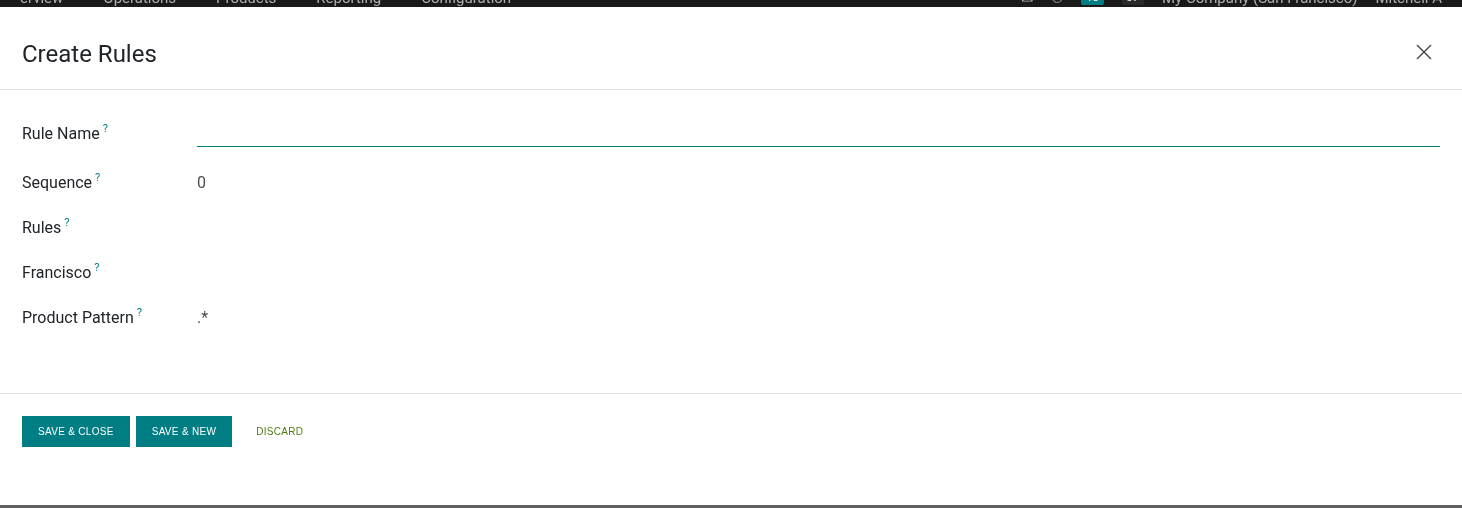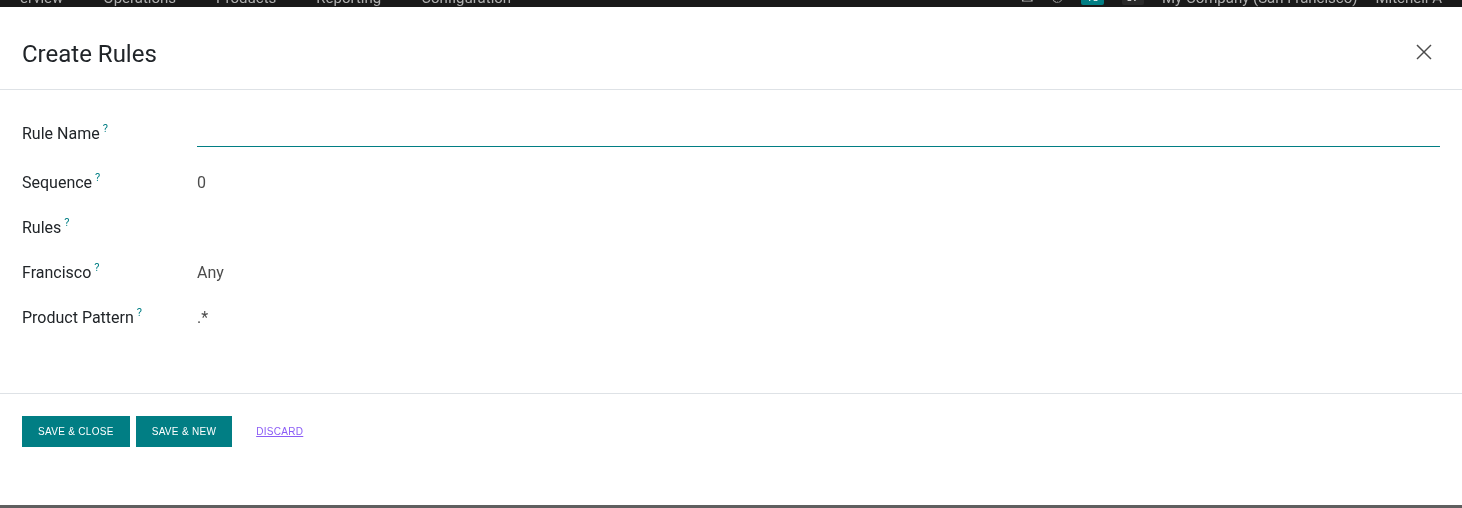--- a/index.html
+++ b/index.html
@@ -134,23 +134,22 @@
       cursor: pointer;
       font-weight: 400;
       letter-spacing: 0.3px;
     }
     .btn-primary {
       background: #017e84;
       color: #fff;
     }
     .btn-secondary {
       background: transparent;
-      color: #8b5cf6;
+      color: #4d7c0f;
       padding: 10px 18px;
-      text-decoration: underline;
     }
     .bottom-shadow {
       position: absolute;
       bottom: 0;
       left: 0;
       right: 0;
       height: 3px;
       background: #5f5f5f;
     }
   </style>
@@ -209,21 +208,20 @@
         <span>Rules</span>
         <sup class="help-mark">?</sup>
       </label>
     </div>
 
     <div class="form-row">
       <label class="form-label">
         <span>Francisco</span>
         <sup class="help-mark">?</sup>
       </label>
-      <span class="form-value">Any</span>
     </div>
 
     <div class="form-row">
       <label class="form-label">
         <span>Product Pattern</span>
         <sup class="help-mark">?</sup>
       </label>
       <span class="form-value">.*</span>
     </div>
 

